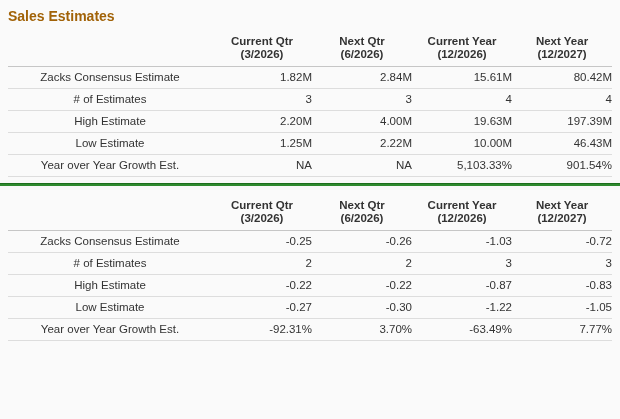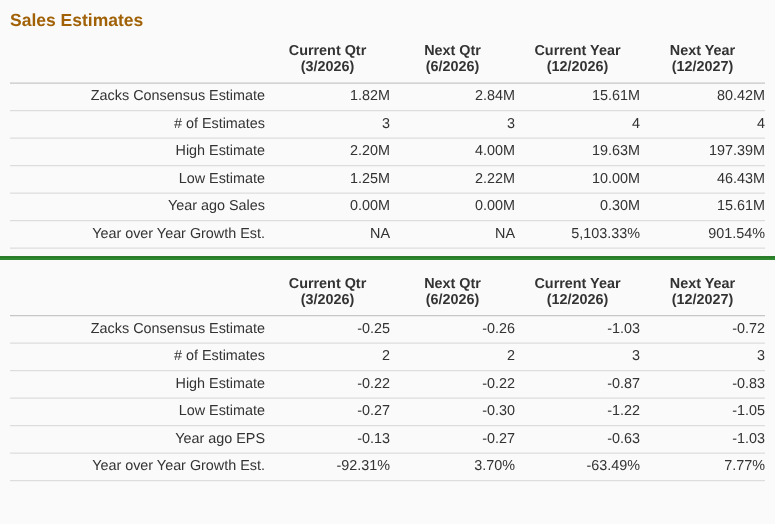--- a/index.html
+++ b/index.html
@@ -47,21 +47,21 @@
   tbody td {
     font-size: 11.5px;
     line-height: 13px;
     text-align: right;
     padding: 4px 0;
     border-bottom: 1px solid #ddd;
     color: #333;
     white-space: nowrap;
   }
   tbody td.row-label {
-    text-align: right;
+    text-align: center;
   }
   .divider {
     height: 3px;
     background: #2f8a2f;
     border: none;
     border-top: 1px solid #1d6f1d;
     box-sizing: border-box;
     margin: 6px -8px 11px -8px;
   }
 </style>
@@ -124,27 +124,20 @@
             <td>197.39M</td>
           </tr>
           <tr>
             <td class="row-label">Low Estimate</td>
             <td>1.25M</td>
             <td>2.22M</td>
             <td>10.00M</td>
             <td>46.43M</td>
           </tr>
           <tr>
-            <td class="row-label">Year ago Sales</td>
-            <td>0.00M</td>
-            <td>0.00M</td>
-            <td>0.30M</td>
-            <td>15.61M</td>
-          </tr>
-          <tr>
             <td class="row-label">Year over Year Growth Est.</td>
             <td>NA</td>
             <td>NA</td>
             <td>5,103.33%</td>
             <td>901.54%</td>
           </tr>
         </tbody>
       </table>
   </section>
 
@@ -203,27 +196,20 @@
             <td>-0.83</td>
           </tr>
           <tr>
             <td class="row-label">Low Estimate</td>
             <td>-0.27</td>
             <td>-0.30</td>
             <td>-1.22</td>
             <td>-1.05</td>
           </tr>
           <tr>
-            <td class="row-label">Year ago EPS</td>
-            <td>-0.13</td>
-            <td>-0.27</td>
-            <td>-0.63</td>
-            <td>-1.03</td>
-          </tr>
-          <tr>
             <td class="row-label">Year over Year Growth Est.</td>
             <td>-92.31%</td>
             <td>3.70%</td>
             <td>-63.49%</td>
             <td>7.77%</td>
           </tr>
         </tbody>
       </table>
   </section>
 

